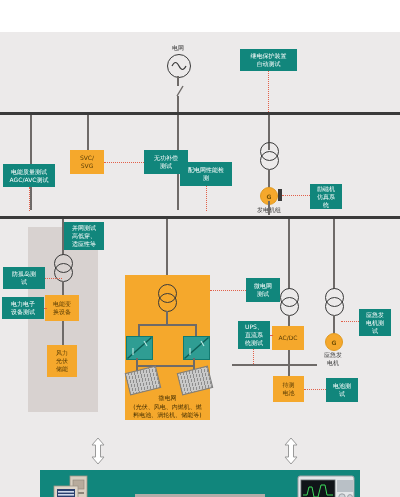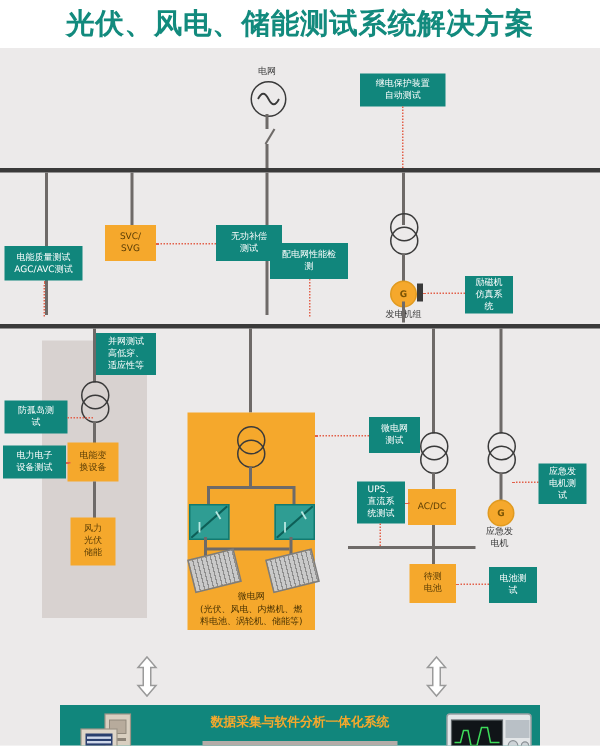--- a/index.html
+++ b/index.html
@@ -143,23 +143,20 @@
   }
 
   .pc-img{position:absolute;}
   .scope-img{position:absolute;}
 </style>
 </head>
 <body>
 
 <div id="root">
 
-  <div class="title-bar">
-    <div class="title-text">光伏、风电、储能测试系统解决方案</div>
-  </div>
 
   <div class="canvas">
 
     <div class="grey-band" style="left:28px;top:195px;width:70px;height:185px;"></div>
     <div class="grey-band" style="left:0px;top:0px;width:0px;height:0px;"></div>
 
     <div class="plain-label" style="left:163px;top:12px;width:30px;">电网</div>
     <div class="sym-ac" style="left:167px;top:22px;">
       <svg width="22" height="22" viewBox="0 0 22 22">
         <path d="M4 11 Q7.5 4 11 11 T18 11" stroke="#3a3a3a" stroke-width="1.2" fill="none"></path>
@@ -358,21 +355,20 @@
         <path d="M8 1 L14 8 L10.5 8 L10.5 20 L14 20 L8 27 L2 20 L5.5 20 L5.5 8 L2 8 Z" fill="#ffffff" stroke="#9a9a9a" stroke-width="1"></path>
       </svg>
     </div>
     <div class="updown" style="left:283px;top:405px;">
       <svg width="16" height="28" viewBox="0 0 16 28">
         <path d="M8 1 L14 8 L10.5 8 L10.5 20 L14 20 L8 27 L2 20 L5.5 20 L5.5 8 L2 8 Z" fill="#ffffff" stroke="#9a9a9a" stroke-width="1"></path>
       </svg>
     </div>
 
     <div class="bottom-bar" style="left:40px;top:438px;width:320px;height:47px;">
-      <div class="bb-title" style="left:0;top:6px;">数据采集与软件分析一体化系统</div>
       <div class="bb-sub" style="left:95px;top:24px;width:130px;height:17px;">采集、录波、分析、显示、控制</div>
 
       <div class="pc-img" style="left:4px;top:3px;">
         <svg width="58" height="41" viewBox="0 0 58 41">
           <rect x="26" y="3" width="17" height="34" fill="#d9cfc0" stroke="#9d9487" stroke-width="0.8"></rect>
           <rect x="29" y="7" width="11" height="9" fill="#b7ab9c" stroke="#8d8478" stroke-width="0.6"></rect>
           <rect x="29" y="19" width="11" height="2" fill="#8d8478"></rect>
           <rect x="10" y="13" width="24" height="17" fill="#ded5c8" stroke="#9d9487" stroke-width="0.8"></rect>
           <rect x="13" y="16" width="18" height="11" fill="#2a3f6e"></rect>
           <rect x="14" y="18" width="16" height="1.6" fill="#cfd8ea"></rect>

